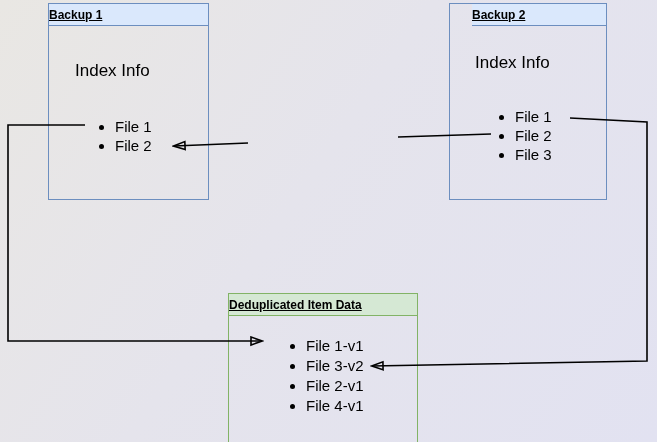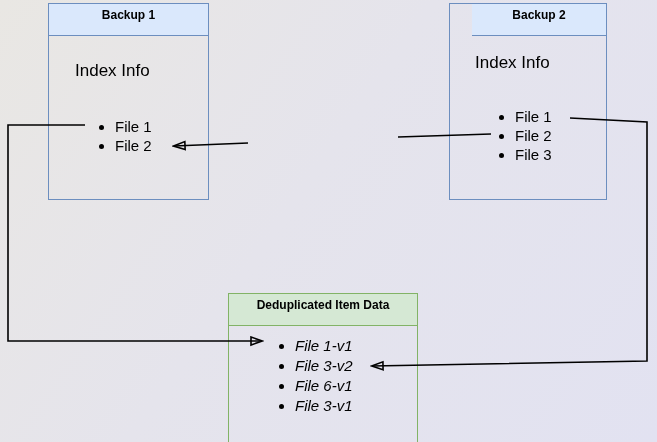--- a/index.html
+++ b/index.html
@@ -16,28 +16,28 @@
   }
   .node {
     position: absolute;
     border: 1.5px solid;
     box-sizing: border-box;
     background: transparent;
   }
   .node-blue { border-color: #6c8ebf; }
   .node-green { border-color: #82b366; margin-top: 12px; }
   .node-header {
-    height: 32px;
+    height: 22px;
     line-height: 22px;
-    text-align: center;
     font-size: 12px;
     font-weight: bold;
     color: #000;
     border-bottom: 1.5px solid;
     box-sizing: border-box;
+    text-decoration: underline;
   }
   .node-blue .node-header { background: #dae8fc; border-color: #6c8ebf; }
   .node-green .node-header { background: #d5e8d4; border-color: #82b366; }
   #backup1 { left: 48px; top: 3px; width: 161px; height: 197px; }
   #backup2 { left: 449px; top: 3px; width: 158px; height: 197px; padding-left: 22px; }
   #dedup   { left: 228px; top: 281px; width: 190px; height: 156px; }
   .body-heading {
     position: absolute;
     font-size: 17px;
     color: #000;
@@ -48,21 +48,21 @@
   ul.file-list {
     position: absolute;
     margin: 0;
     padding: 0 0 0 18px;
     list-style: disc;
     font-size: 15px;
     color: #000;
   }
   #backup1-list { left: 97px;  top: 117px; }
   #backup2-list { left: 497px; top: 107px; }
-  #dedup-list   { left: 277px; top: 336px; font-style: italic; }
+  #dedup-list   { left: 288px; top: 336px; }
   #backup1-list li, #backup2-list li { line-height: 19px; }
   #dedup-list li { line-height: 20px; }
   .arrow-label {
     position: absolute;
     left: 243px;
     top: 124px;
     width: 168px;
     text-align: center;
     font-size: 13px;
     line-height: 15px;
@@ -104,22 +104,22 @@
       <li>File 2</li>
       <li>File 3</li>
     </ul>
 
   <div class="node node-green" id="dedup">
     <div class="node-header">Deduplicated Item Data</div>
   </div>
   <ul class="file-list" id="dedup-list">
       <li>File 1-v1</li>
       <li>File 3-v2</li>
-      <li>File 6-v1</li>
-      <li>File 3-v1</li>
+      <li>File 2-v1</li>
+      <li>File 4-v1</li>
     </ul>
 
 
   <svg class="arrows" viewBox="0 0 657 442">
     <defs>
       <marker id="ah" markerUnits="userSpaceOnUse" markerWidth="14" markerHeight="11" refX="12" refY="5" orient="auto">
         <path d="M1,1 L12.5,5 L1,9 Z" fill="#000" stroke="none"></path>
       </marker>
     </defs>
     <path d="M 85 125 L 8 125 L 8 341 L 262 341" marker-end="url(#ah)"></path>

